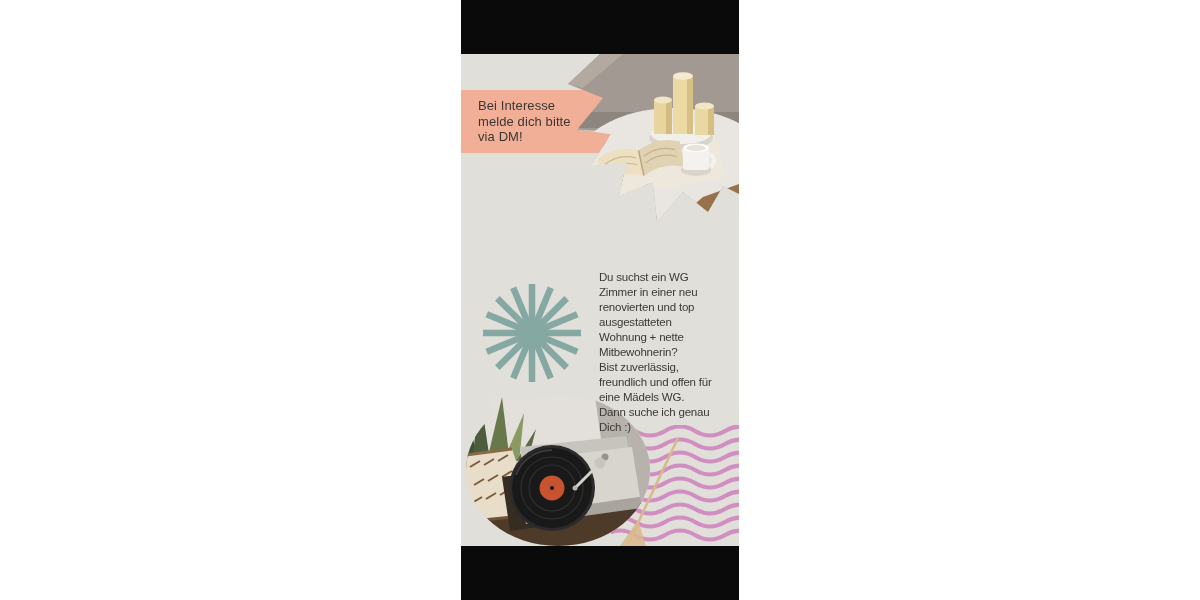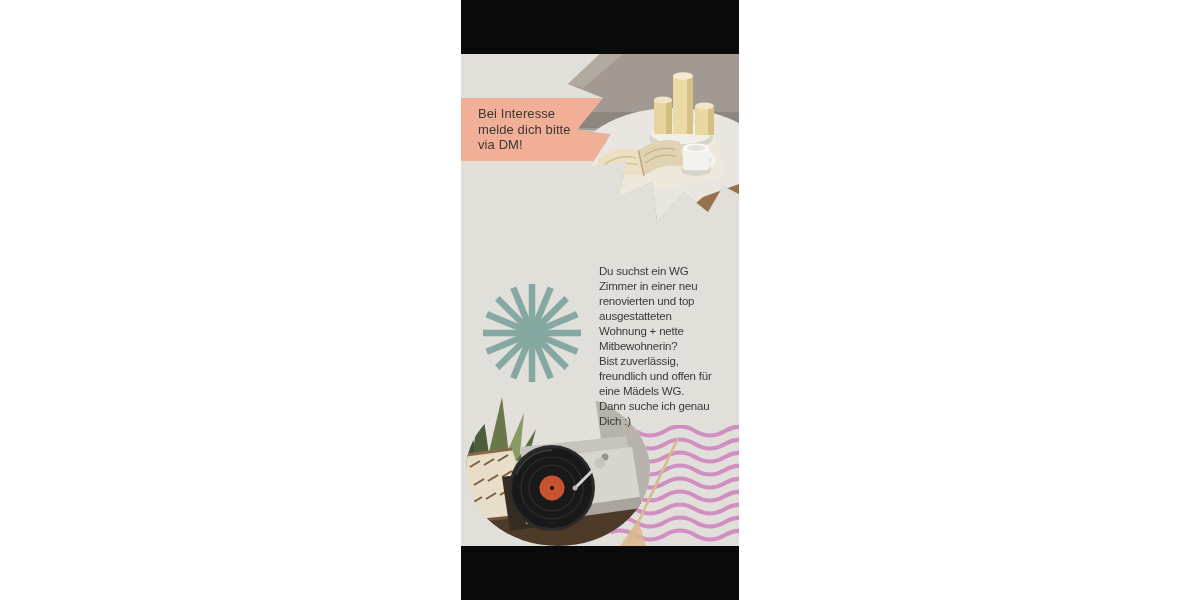--- a/index.html
+++ b/index.html
@@ -1,30 +1,30 @@
 <!DOCTYPE html>
 <html><head>
 <meta charset="utf-8">
 <style>
   html,body{margin:0;padding:0;background:#fff;}
   .canvas{position:relative;width:1200px;height:600px;background:#ffffff;overflow:hidden;
           font-family:"Liberation Sans",sans-serif;}
   .band{position:absolute;left:461px;top:0;width:278px;height:600px;background:#0a0a0a;}
   .flyer{position:absolute;left:461px;top:54px;width:278px;height:492px;background:#e1dfda;overflow:hidden;}
 
-  .banner{position:absolute;left:0;top:44px;width:154px;height:63px;background:#f2af97;z-index:1;}
+  .banner{position:absolute;left:0;top:36px;width:154px;height:63px;background:#f2af97;z-index:1;}
   .banner-text{position:absolute;left:17px;top:8px;font-size:13px;line-height:15.5px;
                color:#3a3834;white-space:pre-line;letter-spacing:.1px;}
 
   .top-photo{position:absolute;left:92px;top:0;z-index:2;}
 
   .headline{position:absolute;left:16px;top:142px;font-size:23px;line-height:22.5px;font-weight:700;
             color:#2d2b27;letter-spacing:-0.5px;white-space:pre-line;z-index:3;}
 
-  .body-text{position:absolute;left:138px;top:210px;width:142px;font-size:11.5px;line-height:15px;
+  .body-text{position:absolute;left:138px;top:216px;width:142px;font-size:11.5px;line-height:15px;
              color:#3b3936;letter-spacing:-0.2px;white-space:pre-line;z-index:3;}
 
   .starburst{position:absolute;left:19px;top:227px;z-index:1;}
   .waves{position:absolute;left:150px;top:371px;z-index:1;}
   .bottom-photo{position:absolute;left:5px;top:335px;z-index:2;}
   .stem{position:absolute;left:152px;top:380px;z-index:4;}
 </style>
 </head>
 <body>
 

